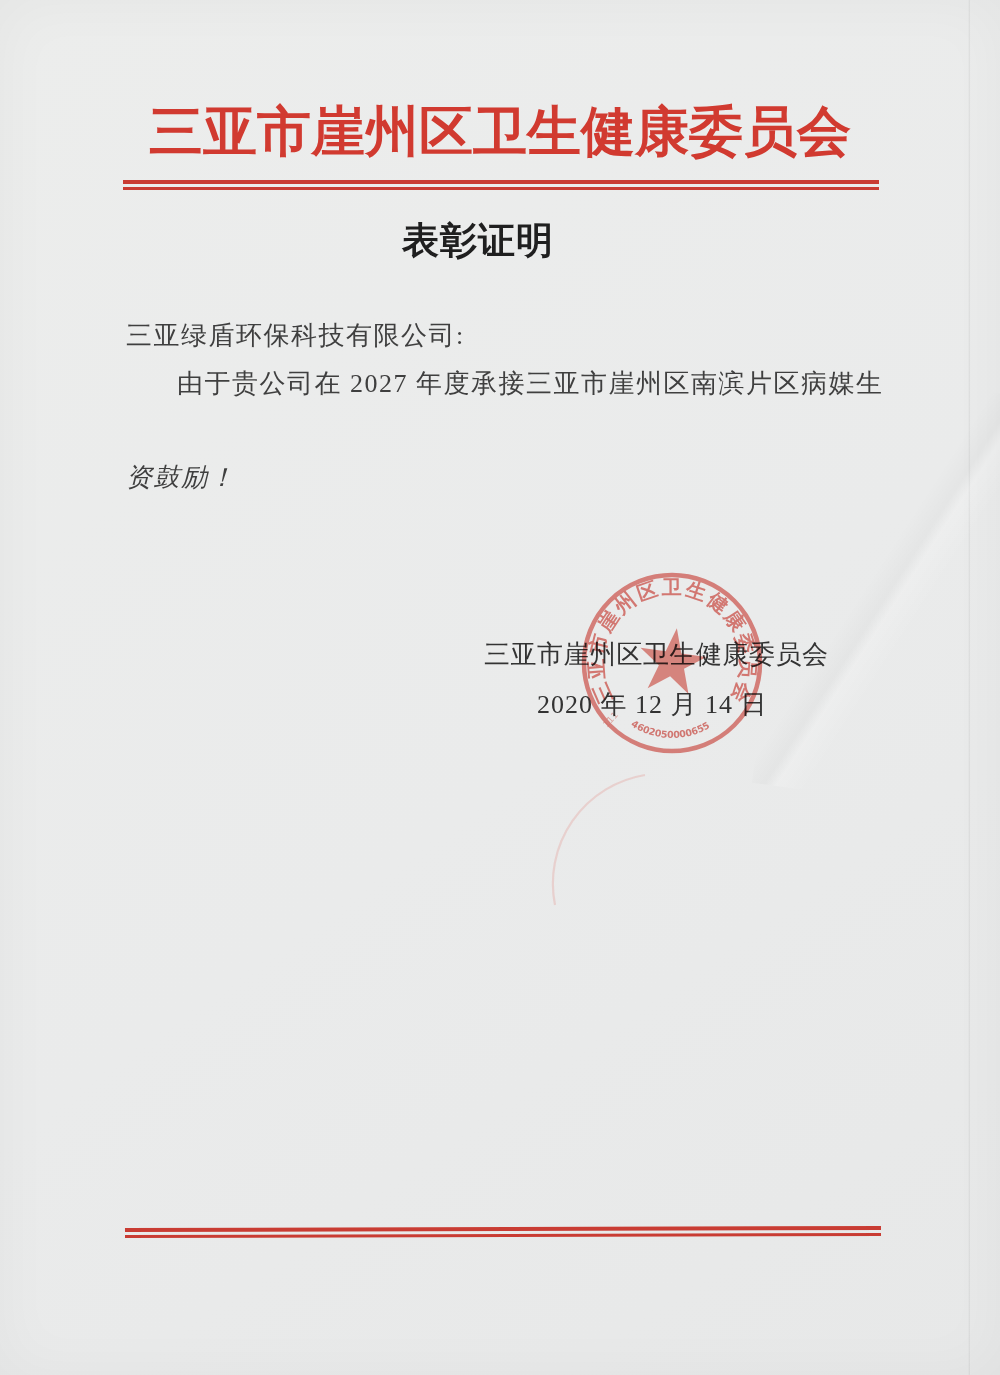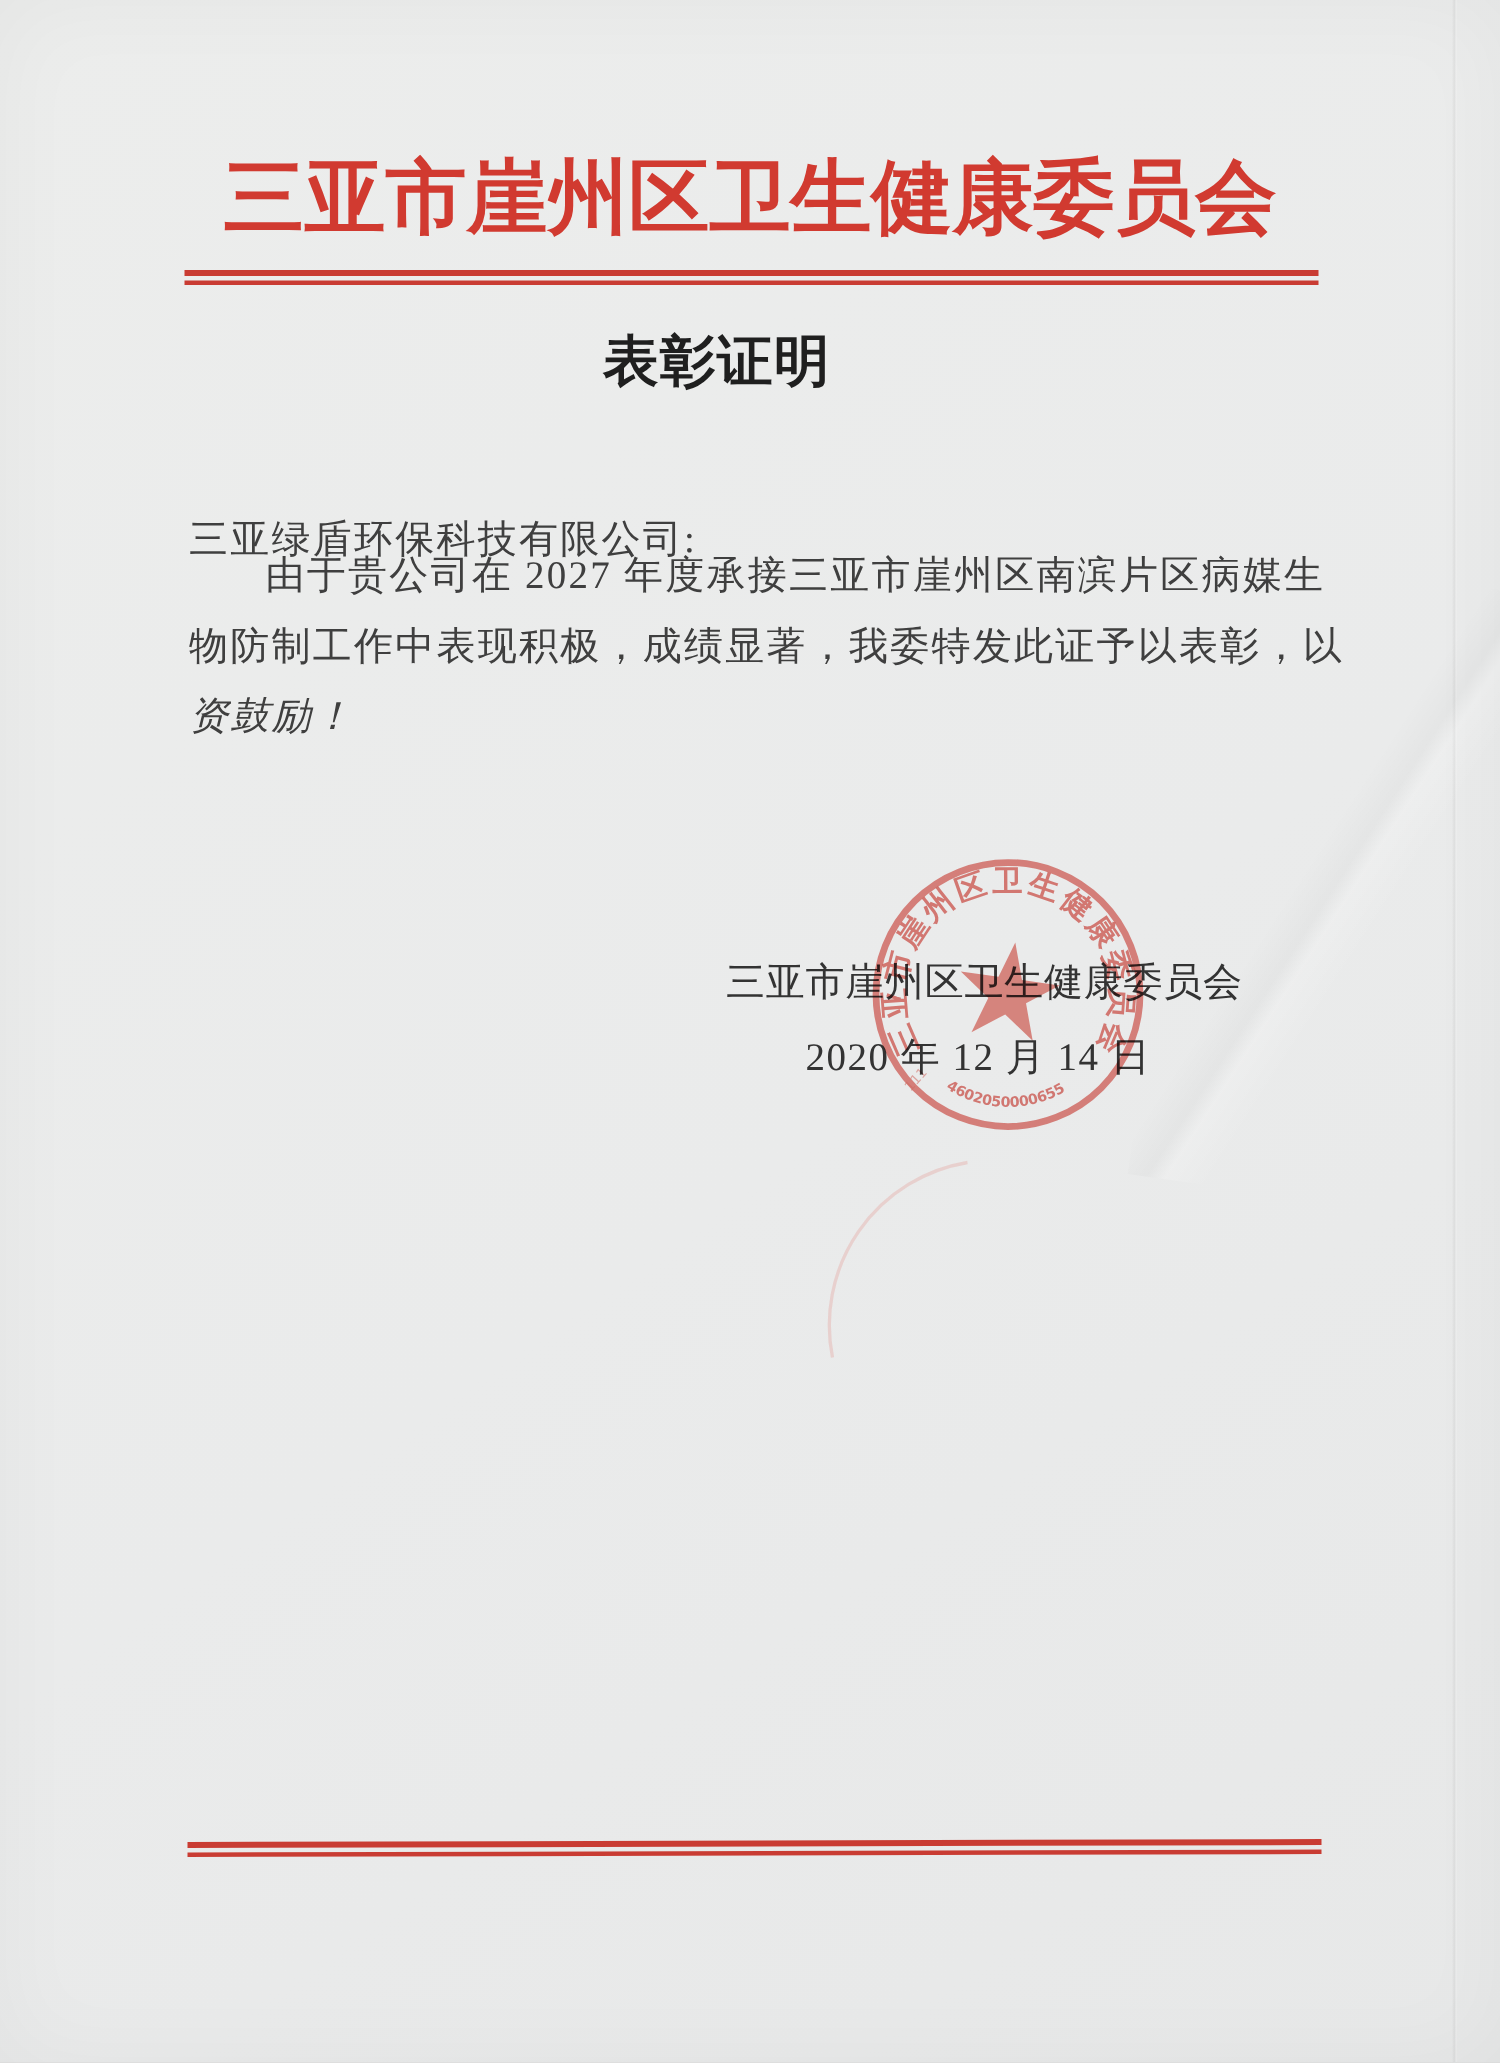--- a/index.html
+++ b/index.html
@@ -81,21 +81,21 @@
     white-space: nowrap;
   }
   .body-line {
     position: absolute;
     margin: 0;
     font-size: 26px;
     letter-spacing: 1.5px;
     color: #3f3f3f;
     white-space: nowrap;
   }
-  .recipient   { top: 318px; left: 126px; margin-top: 24px; }
+  .recipient   { top: 318px; left: 126px; }
   .para-line-1 { top: 366px; left: 177px; }
   .para-line-2 { top: 413px; left: 126px; }
   .para-line-3 { top: 460px; left: 126px; font-style: italic; }
   .signature   { top: 637px; left: 484px; font-size: 26px; letter-spacing: 0.5px; color: #333; }
   .date-line   { top: 687px; left: 537px; font-size: 26px; letter-spacing: 1px; color: #333; }
   .seal-svg {
     position: absolute;
     left: 579px;
     top: 570px;
     width: 186px;
@@ -142,21 +142,20 @@
     <i class="rule-a"></i>
     <i class="rule-b"></i>
   </div>
 
   <h2 class="doc-title">表彰证明</h2>
 
   <p class="body-line recipient">三亚绿盾环保科技有限公司:</p>
 
   <p class="body-line para-line-1">由于贵公司在 2027 年度承接三亚市崖州区南滨片区病媒生</p>
 
-  <p class="body-line para-line-2">物防制工作中表现积极，成绩显著，我委特发此证予以表彰，以</p>
 
   <p class="body-line para-line-3">资鼓励！</p>
 
   <p class="body-line signature">三亚市崖州区卫生健康委员会</p>
 
   <p class="body-line date-line">2020 年 12 月 14 日</p>
 
   <svg class="seal-svg" viewBox="0 0 186 186">
     <defs>
       <path id="ring-text-path" d="M 36.5 132.6 A 69 69 0 1 1 149.5 132.6" fill="none"></path>

